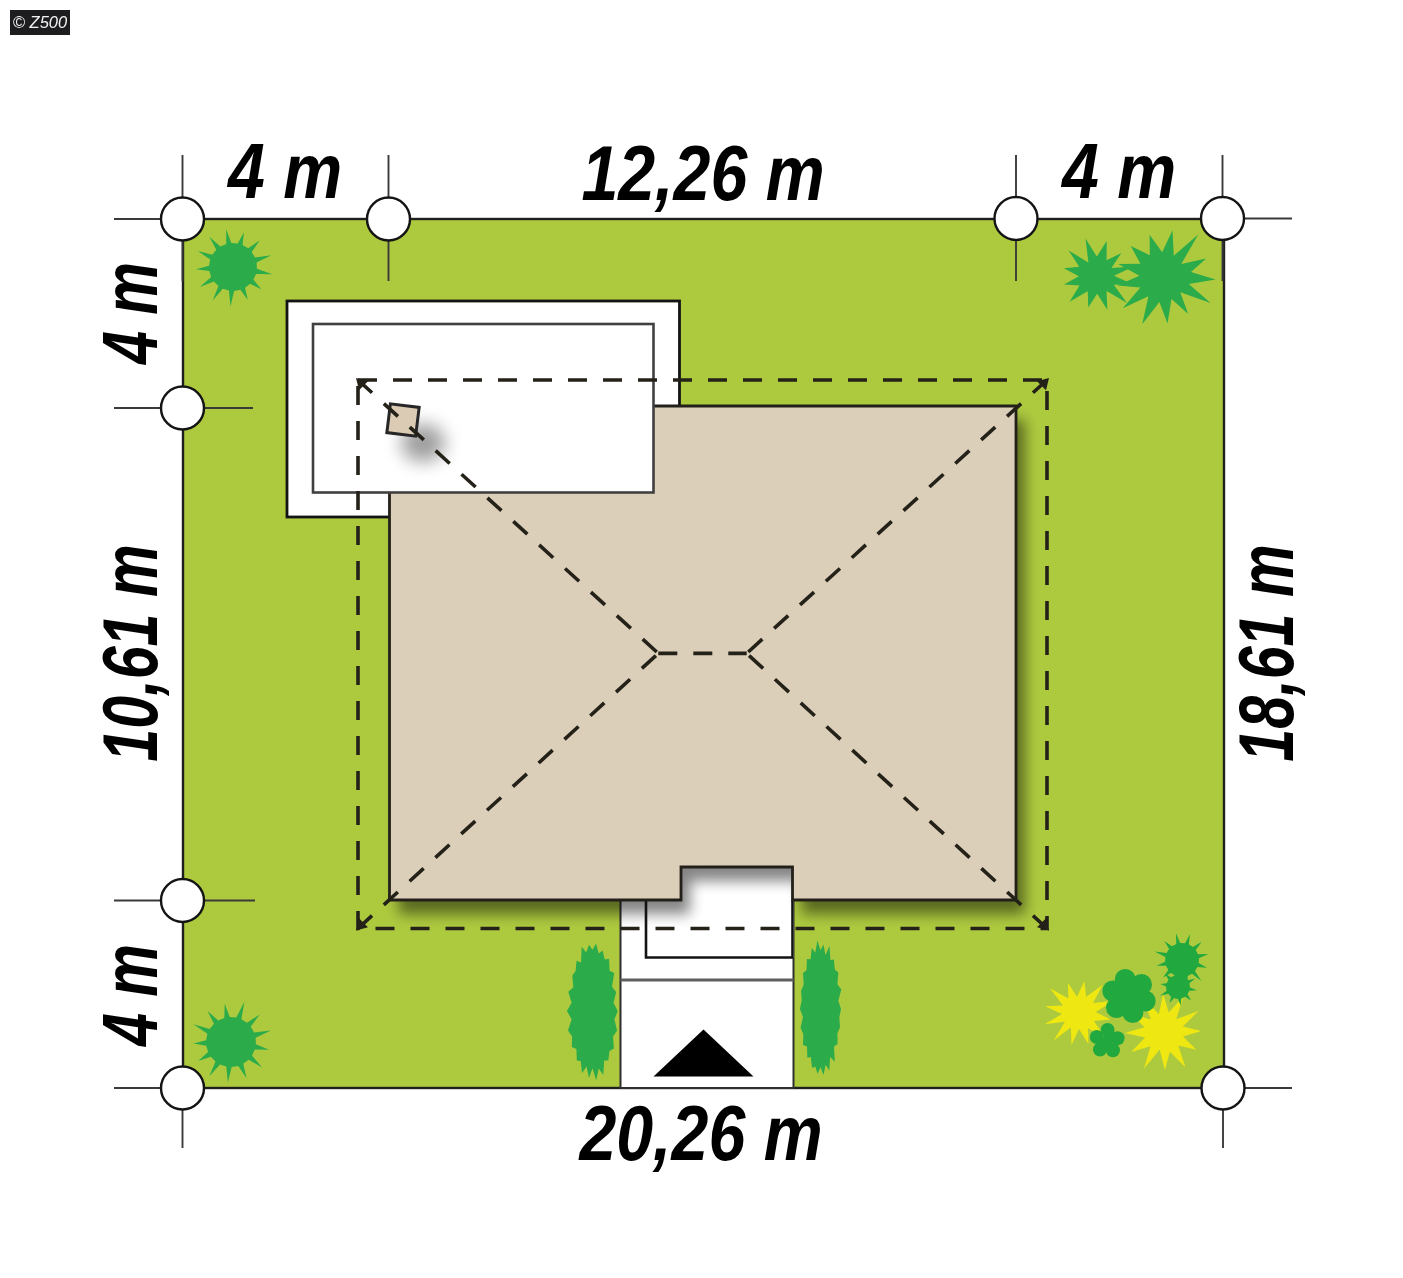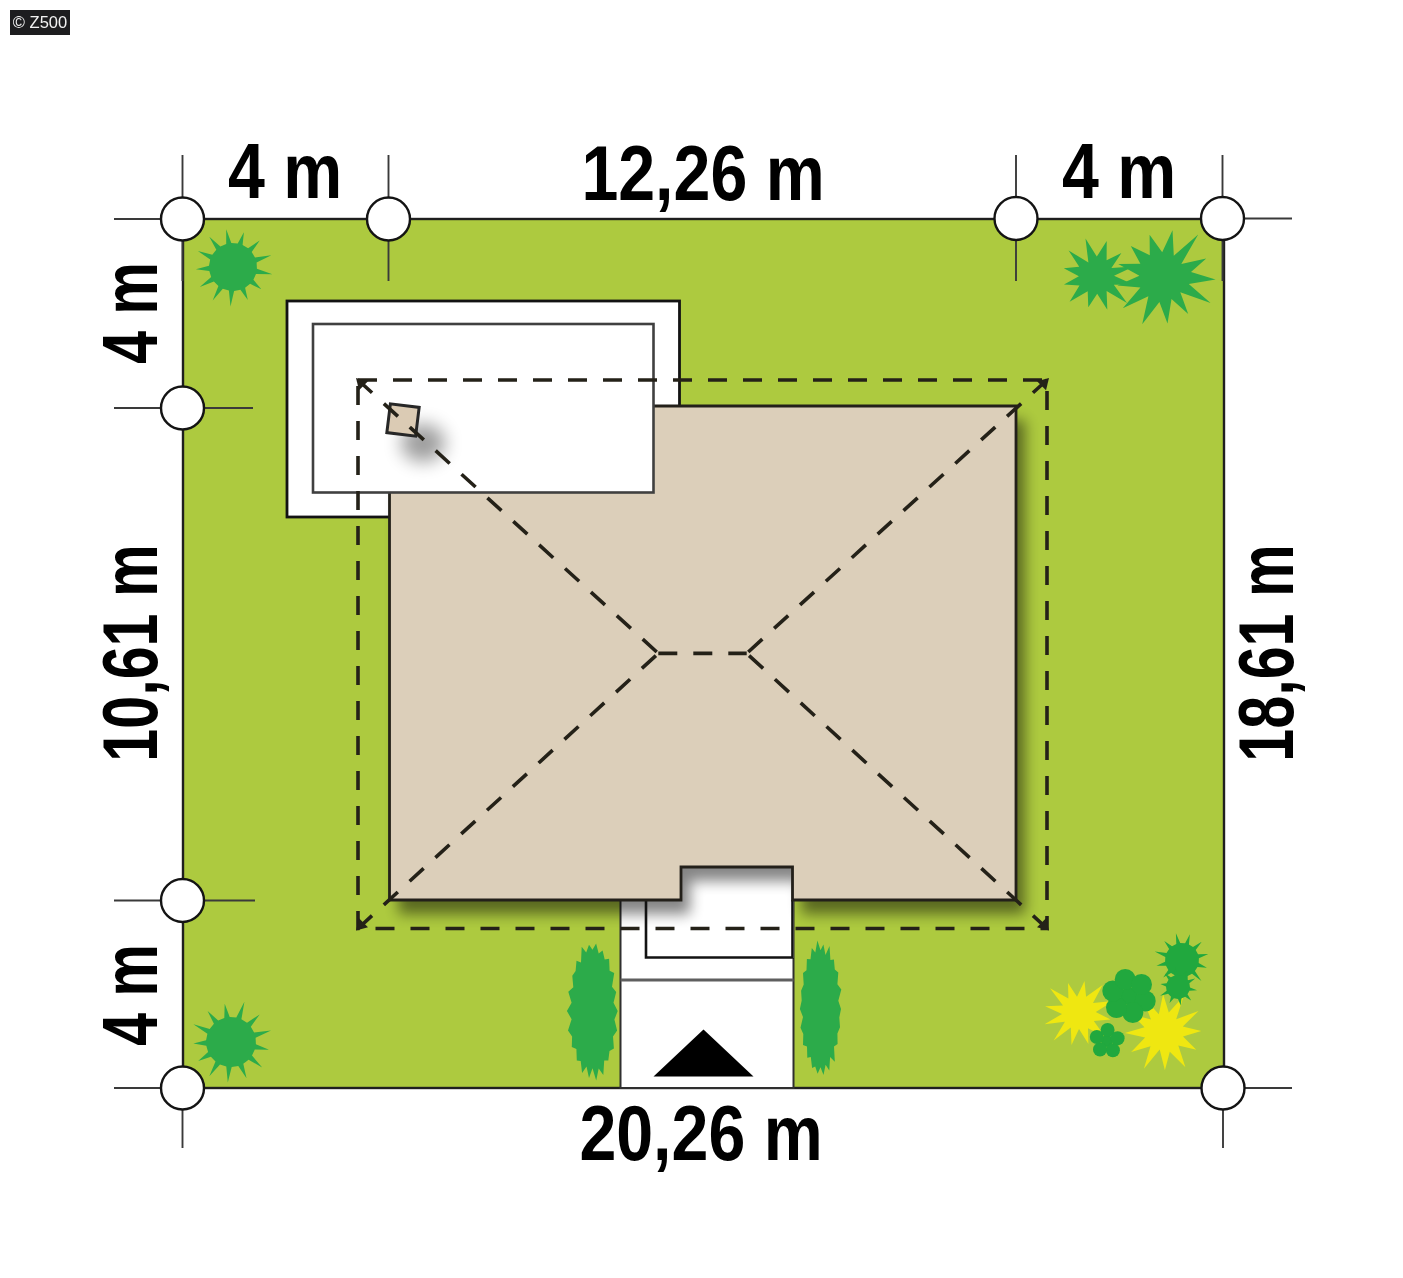--- a/index.html
+++ b/index.html
@@ -1,16 +1,16 @@
 <!DOCTYPE html>
 <html><head>
 <meta charset="utf-8">
 <style>
 html,body{margin:0;padding:0;background:#ffffff;}
-#wrap{position:relative;width:1403px;height:1278px;background:#fff;overflow:hidden;}
+#wrap{position:relative;width:1403px;height:1278px;background:#fff;overflow:hidden;font-style:italic;}
 svg{display:block;}
 text{font-family:"Liberation Sans",sans-serif;}
 </style>
 </head>
 <body>
 <div id="wrap">
 <svg width="1403" height="1278" viewBox="0 0 1403 1278" xmlns="http://www.w3.org/2000/svg">
 <defs>
 <filter id="soft" x="-60%" y="-60%" width="220%" height="220%">
           <feGaussianBlur stdDeviation="7"></feGaussianBlur>

